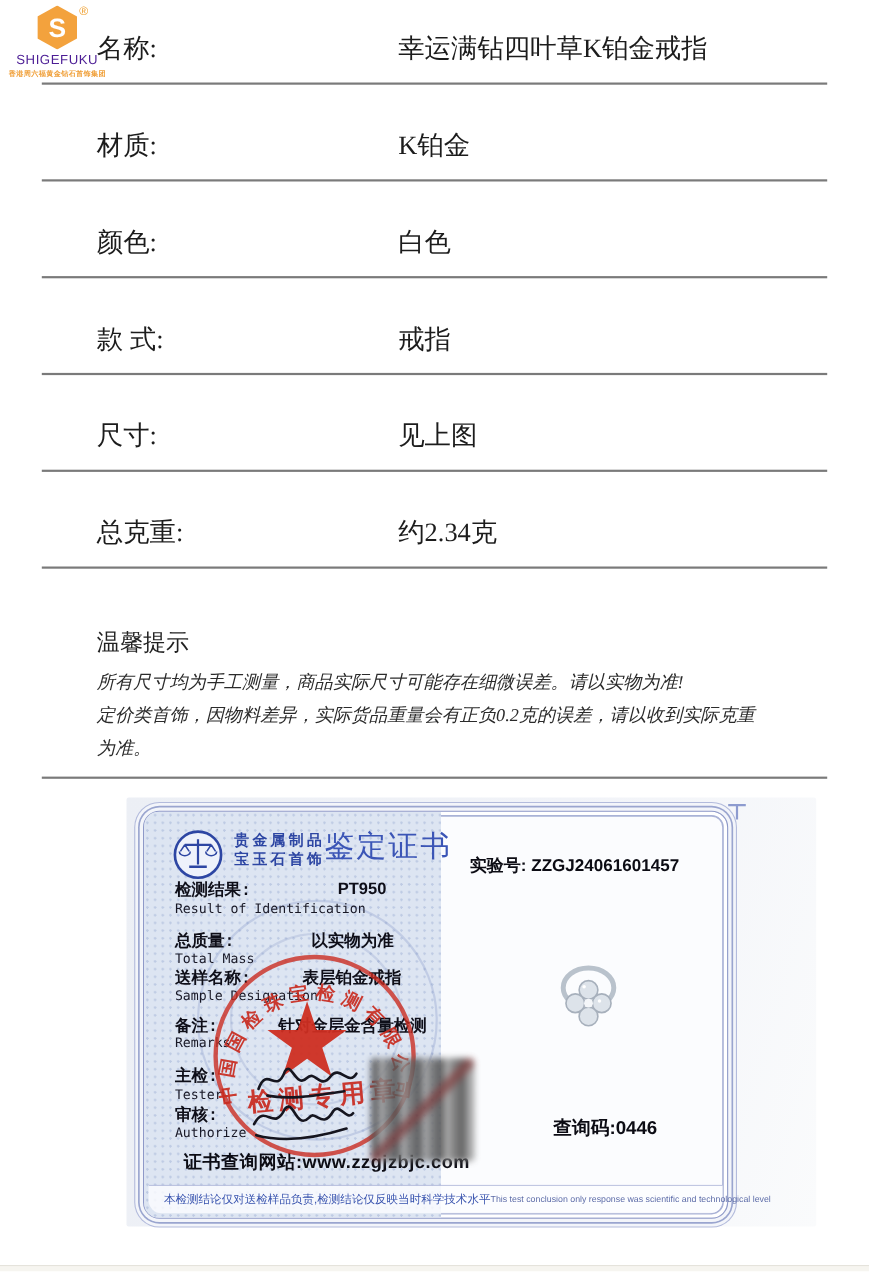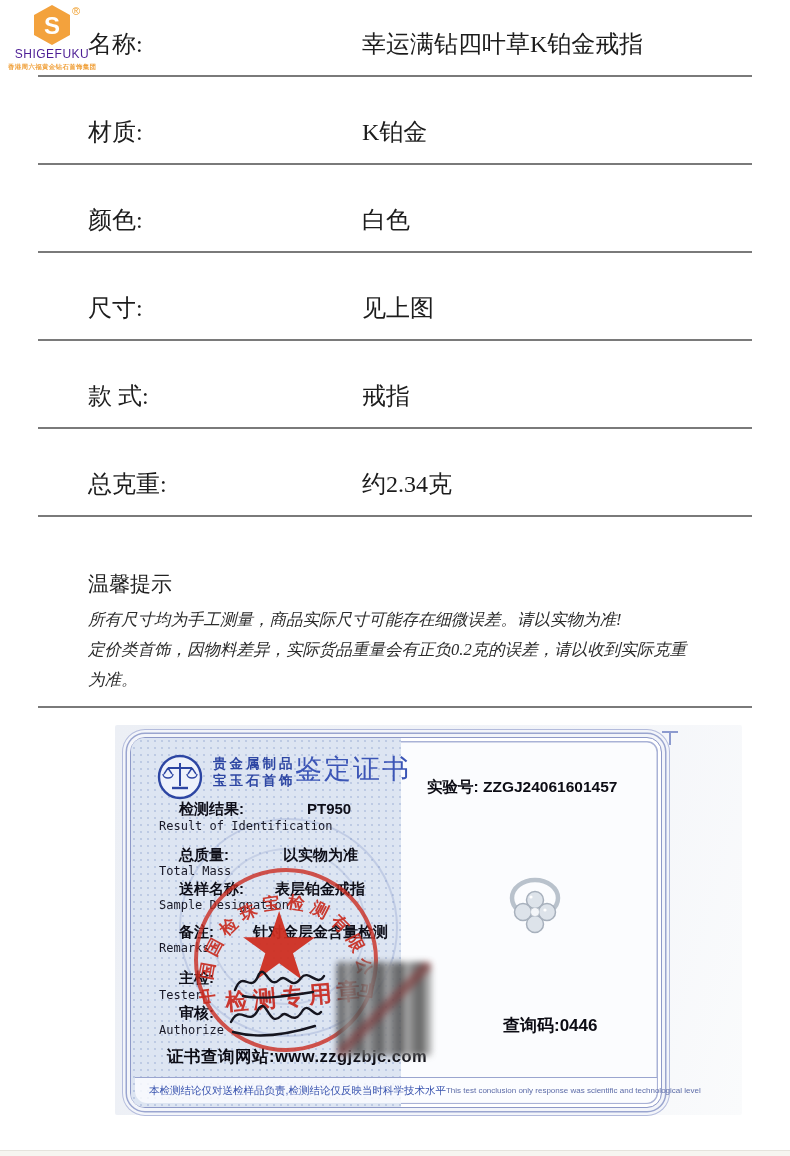--- a/index.html
+++ b/index.html
@@ -51,22 +51,22 @@
              border-radius:50%;border:2px solid rgba(95,118,180,.18);}
 
   .emblem{position:absolute;left:26px;top:16px;z-index:2;}
   .org{position:absolute;left:82px;top:17px;z-index:2;font-weight:bold;font-size:13.5px;
        line-height:17px;letter-spacing:3px;color:#2d46a3;white-space:nowrap;}
   .cert-title{position:absolute;left:164px;top:13px;z-index:2;font-size:27px;letter-spacing:2px;
        color:#3b55b6;white-space:nowrap;}
   .labno{position:absolute;left:296px;top:39px;z-index:2;font-family:"Liberation Sans",sans-serif;
        font-weight:bold;font-size:15.5px;color:#0c0c14;white-space:nowrap;}
 
-  .fzh{position:absolute;left:28px;z-index:2;font-family:Liberation Sans, sans-serif;
-       font-weight:bold;font-size:15px;color:#0e0e18;white-space:nowrap;margin-left:20px;}
+  .fzh{position:absolute;left:28px;z-index:2;font-family:Liberation Mono, monospace;
+       font-weight:bold;font-size:15px;color:#0e0e18;white-space:nowrap;}
   .fen{position:absolute;left:28px;z-index:2;font-family:"DejaVu Sans Mono","Liberation Mono",monospace;
        font-size:12px;color:#181826;white-space:nowrap;}
   .fval{position:absolute;z-index:2;font-family:"Liberation Sans",sans-serif;font-weight:bold;
        font-size:15px;color:#0e0e18;white-space:nowrap;}
 
   .website{position:absolute;left:36px;top:308px;z-index:2;font-family:"Liberation Sans",sans-serif;
        font-weight:bold;font-size:16.5px;letter-spacing:.5px;color:#0c0c14;white-space:nowrap;}
 
   .stamp-ring{position:absolute;left:63px;top:130px;width:184px;height:184px;border-radius:50%;
        border:4px solid rgba(203,44,33,.8);box-sizing:border-box;z-index:3;}
@@ -120,26 +120,26 @@
     </div>
     <div class="spec-row">
       <span class="spec-label">材质:</span>
       <span class="spec-value">K铂金</span>
     </div>
     <div class="spec-row">
       <span class="spec-label">颜色:</span>
       <span class="spec-value">白色</span>
     </div>
     <div class="spec-row">
+      <span class="spec-label">款 式:</span>
+      <span class="spec-value">戒指</span>
+    </div>
+    <div class="spec-row">
       <span class="spec-label">尺寸:</span>
       <span class="spec-value">见上图</span>
-    </div>
-    <div class="spec-row">
-      <span class="spec-label">款 式:</span>
-      <span class="spec-value">戒指</span>
     </div>
     <div class="spec-row">
       <span class="spec-label">总克重:</span>
       <span class="spec-value">约2.34克</span>
     </div>
   </div>
 
   <div class="abs tips">
     <div class="tips-title">温馨提示</div>
     <div class="tips-body">

